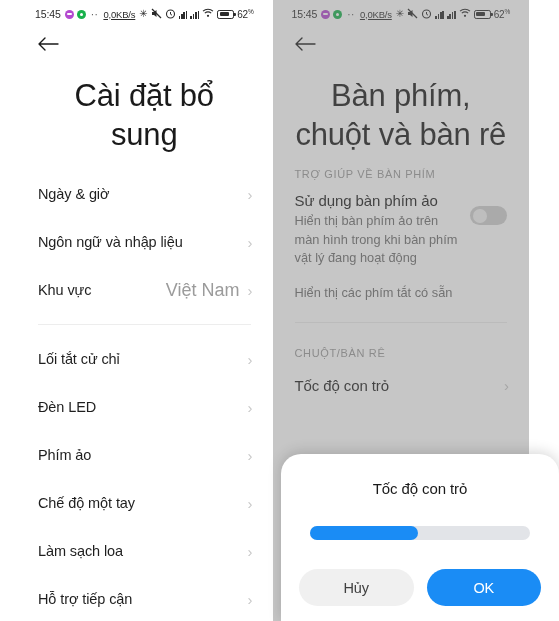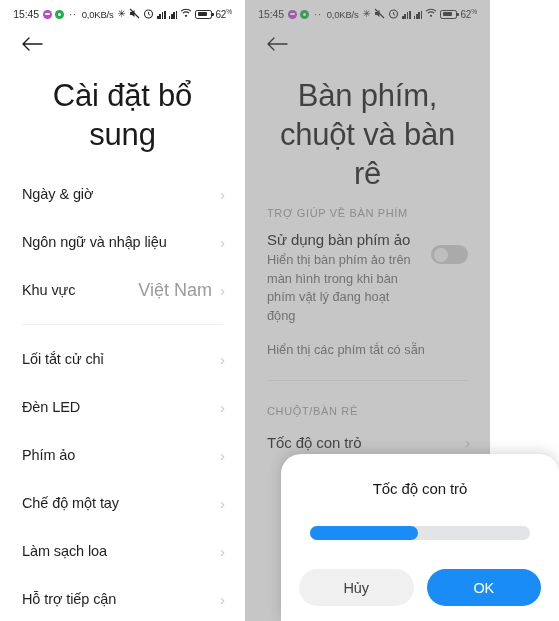--- a/index.html
+++ b/index.html
@@ -4,22 +4,23 @@
 <style>
   * { box-sizing: border-box; margin: 0; padding: 0; }
   html, body {
     width: 559px; height: 621px;
     overflow: hidden;
     font-family: "Liberation Sans", sans-serif;
     background: #ffffff;
   }
   #screen {
     position: relative;
-    width: 490px; height: 621px;
+    width: 529px; height: 621px;
     display: flex;
+    padding-left: 16px;
   }
 
   
   .panel {
     position: relative;
     width: 279.5px; height: 621px;
     overflow: hidden;
   }
   .panel-left  { background: #ffffff; }
   .panel-right { background: #ffffff; }
@@ -52,21 +53,21 @@
   .sb-purple::after{
     content:""; position:absolute; left:2px; top:3.2px;
     width:5px; height:2.4px; background:#ffffff; border-radius:1px;
   }
   .sb-green { background: #19b14c; position: relative; }
   .sb-green::after{
     content:""; position:absolute; left:3px; top:3px;
     width:3px; height:3px; background:#ffffff; border-radius:50%;
   }
   .sb-ellipsis { font-size: 10px; color:#555; letter-spacing:0.5px; margin:0 2px; }
-  .sb-rate { font-size: 9.5px; letter-spacing:-0.2px; margin-right:1px;}
+  .sb-rate { font-size: 9.5px; letter-spacing:-0.2px; margin-right:1px;text-decoration:underline;}
   .sb-glyph { font-size: 10px; line-height: 1; }
   .sb-bars { display:inline-flex; align-items:flex-end; gap:0.8px; height:9px; }
   .sb-bars i { width:1.6px; background:#2b2b2b; display:block; }
   .sb-bars i:nth-child(1){height:3px;}
   .sb-bars i:nth-child(2){height:4.6px;}
   .sb-bars i:nth-child(3){height:6.2px;}
   .sb-bars i:nth-child(4){height:8px;}
   .sb-batt {
     width:17px;height:9px;border:1.3px solid #2b2b2b;border-radius:2.2px;
     position:relative; display:inline-block;

